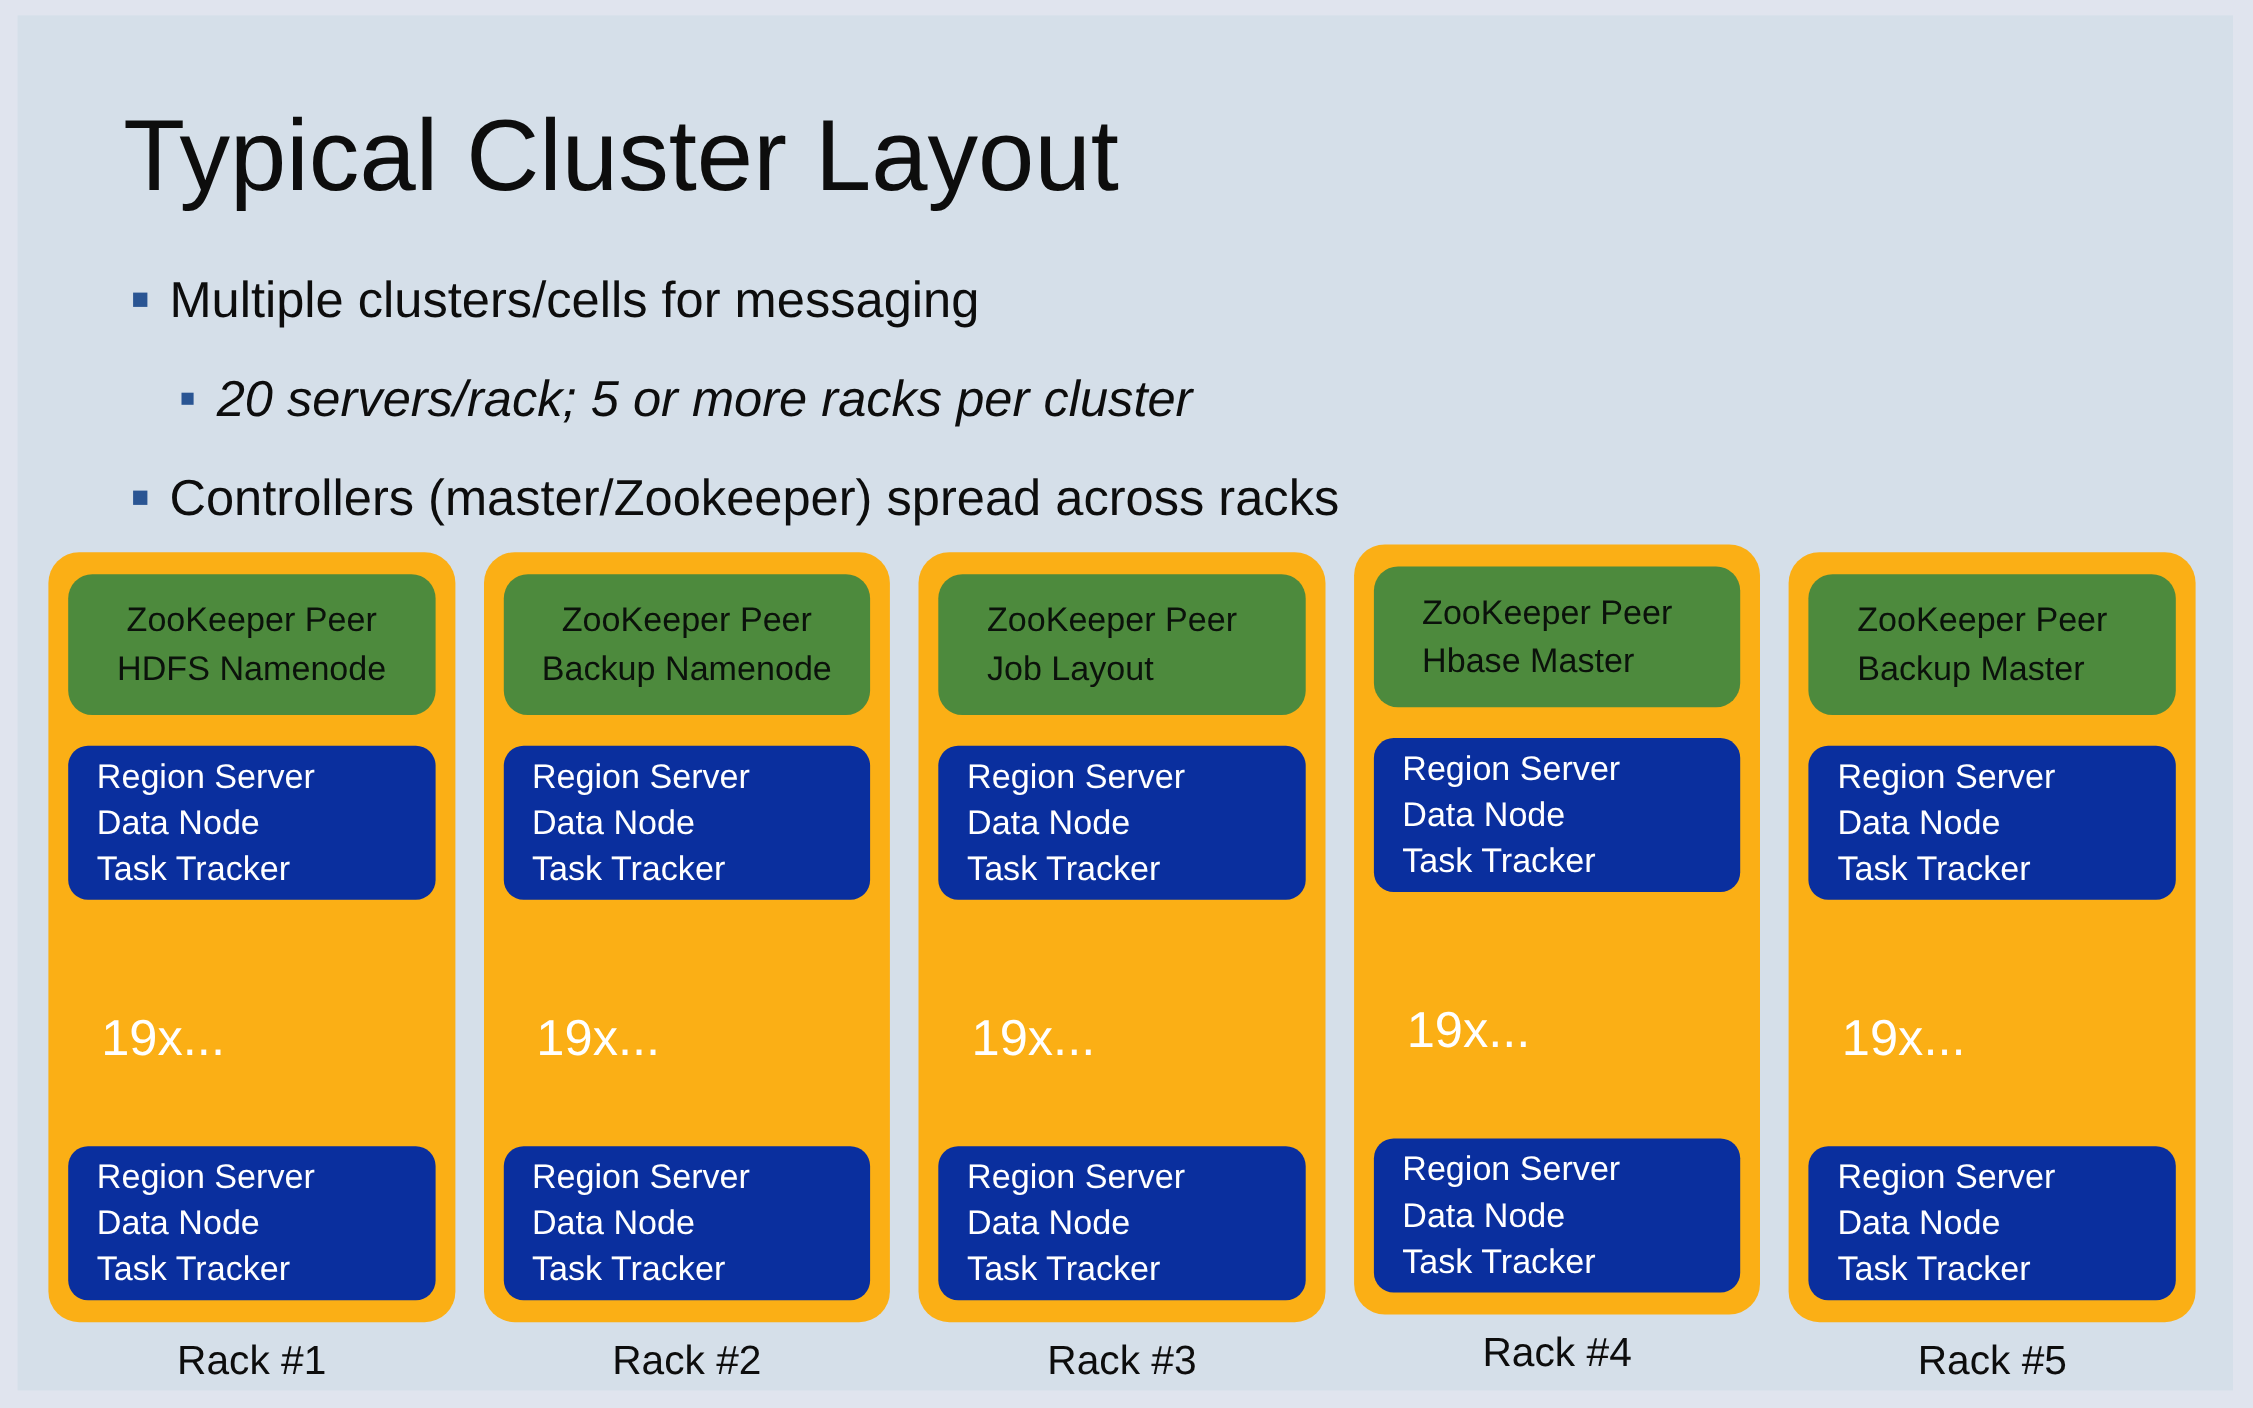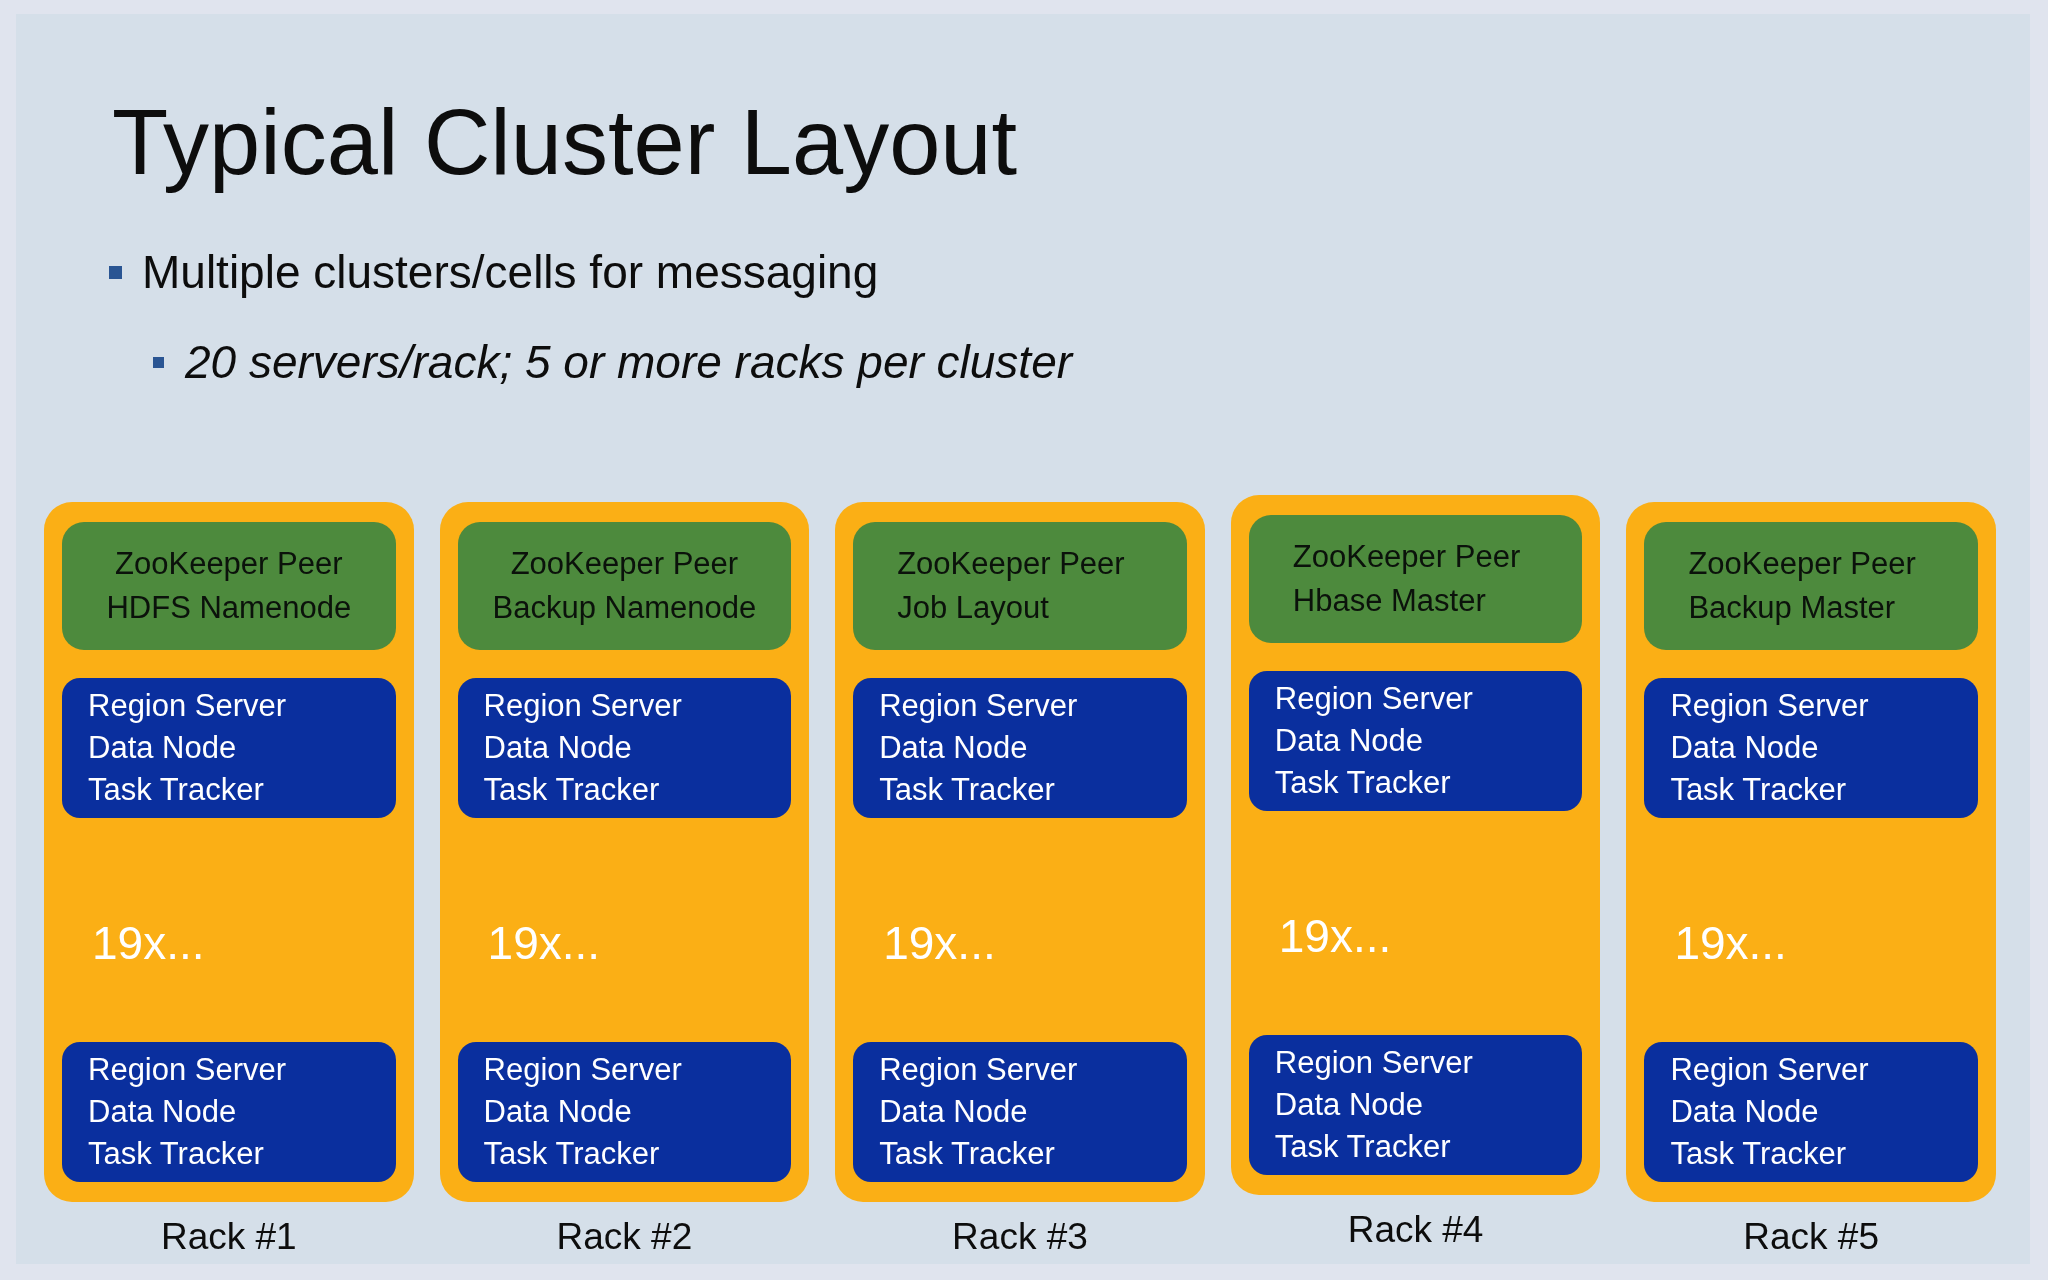--- a/index.html
+++ b/index.html
@@ -12,21 +12,21 @@
     --ink-light:#ffffff;
     --bullet:#2a5593;
   }
   html,body{
     margin:0;padding:0;width:2048px;height:1280px;overflow:hidden;
     background:var(--page-bg);
     font-family:"Liberation Sans","DejaVu Sans",sans-serif;
   }
   .slide{position:absolute;left:16px;top:14px;right:18px;bottom:16px;background:var(--slide-bg);}
   .title{position:absolute;left:96px;top:76px;font-size:92px;line-height:104px;color:var(--ink);white-space:nowrap;}
-  .bullets{position:absolute;left:88px;top:230px;color:var(--ink);}
+  .bullets{position:absolute;left:100px;top:230px;color:var(--ink);}
   .bullet{display:flex;align-items:flex-start;margin-bottom:34px;font-size:46px;line-height:56px;white-space:nowrap;}
   .sq{flex:none;background:var(--bullet);display:inline-block;}
   .lvl1{padding-left:5px;}
   .lvl1 .sq{width:13px;height:13px;margin:22px 20px 0 0;}
   .lvl2{padding-left:49px;font-style:italic;}
   .lvl2 .sq{width:11px;height:11px;margin:23px 21px 0 0;}
   .racks{position:absolute;left:28px;top:488px;width:1952px;display:flex;gap:26px;}
   .rack-col{flex:1;display:flex;flex-direction:column;min-width:0;}
   .rack-col:nth-child(4){transform:translateY(-7px);}
   .rack-panel{height:700px;background:var(--orange);border-radius:28px;position:relative;}
@@ -51,20 +51,24 @@
 <div class="slide">
   <div class="title">Typical Cluster Layout</div>
   <div class="bullets" id="bullets">
       <div class="bullet lvl1">
         <span class="sq"></span>
         <span class="btxt">Multiple clusters/cells for messaging</span>
       </div>
       <div class="bullet lvl2">
         <span class="sq"></span>
         <span class="btxt">20 servers/rack; 5 or more racks per cluster</span>
+      </div>
+      <div class="bullet lvl1">
+        <span class="sq"></span>
+        <span class="btxt">Controllers (master/Zookeeper) spread across racks</span>
       </div>
     </div>
   <div class="racks" id="racks">
       <div class="rack-col">
         <div class="rack-panel">
           <div class="zk-box">
             <div class="line">ZooKeeper Peer</div>
             <div class="line">HDFS Namenode</div>
           </div>
           <div class="srv-box top">

